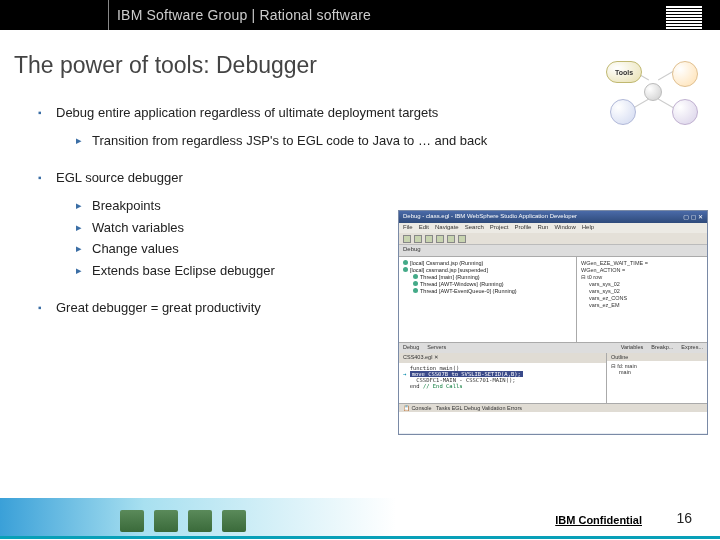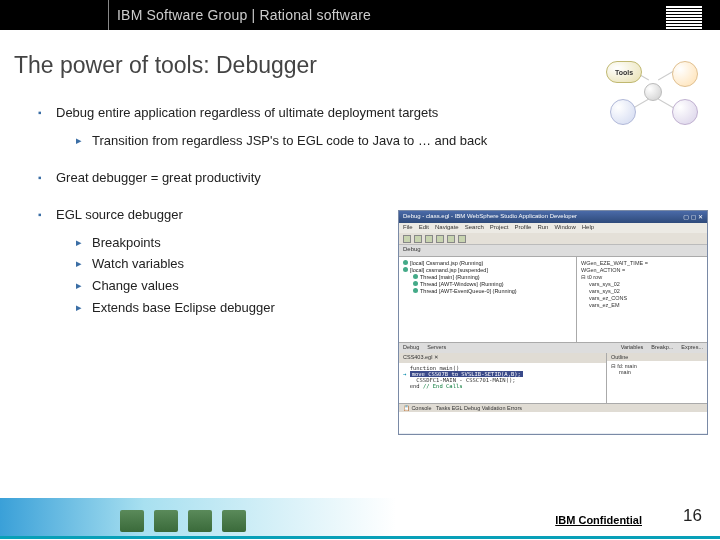--- a/index.html
+++ b/index.html
@@ -55,21 +55,21 @@
   .ss-code-body .green { color: #0a7a3a; }
   .ss-code-body .arrow { color: #08a; font-weight: bold; }
   .ss-code-right { width: 100px; background: #fff; padding: 2px 4px; font-size: 5.5px; }
   .ss-console { height: 30px; background: #fff; border-top: 1px solid #aaa; font-size: 5.5px; padding: 2px 4px; }
 
   .footer { position: absolute; bottom: 0; left: 0; width: 720px; height: 42px; }
   .footer-grad { height: 38px; background: linear-gradient(to right, #3aa0d8 0%, #a8e0f0 20%, #fff 55%); position: relative; padding-left: 48px; }
   .footer-icons { position: absolute; left: 120px; bottom: 4px; display: flex; gap: 10px; }
   .footer-icons .fic { width: 24px; height: 22px; background: linear-gradient(#5a8a5a, #3a6a3a); border-radius: 2px; }
   .footer-conf { position: absolute; right: 78px; bottom: 10px; font-size: 11px; font-weight: bold; text-decoration: underline; color: #000; }
-  .footer-num { position: absolute; right: 18px; bottom: 10px; font-size: 17px; color: #222; margin-top: 28px; }
+  .footer-num { position: absolute; right: 28px; bottom: 10px; font-size: 14px; color: #222; margin-top: 28px; }
   .footer-line { height: 3px; background: #08a0b8; }
 </style>
 </head>
 <body>
 
 <div class="header">
   <div class="header-divider"></div>
   <div class="header-text">IBM Software Group | Rational software</div>
   <div class="ibm-logo">
     <div class="bar"></div>
@@ -99,30 +99,30 @@
 
 <div class="content">
   <ul class="lvl1">
     <li>
       <span>Debug entire application regardless of ultimate deployment targets</span>
       <ul class="lvl2">
         <li><span>Transition from regardless JSP's to EGL code to Java to … and back</span></li>
       </ul>
     </li>
     <li>
-      <span>Great debugger = great productivity</span>
-    </li>
-    <li>
       <span>EGL source debugger</span>
       <ul class="lvl2">
         <li><span>Breakpoints</span></li>
         <li><span>Watch variables</span></li>
         <li><span>Change values</span></li>
         <li><span>Extends base Eclipse debugger</span></li>
       </ul>
+    </li>
+    <li>
+      <span>Great debugger = great productivity</span>
     </li>
   </ul>
 </div>
 
 <div class="screenshot">
   <div class="ss-titlebar">
     <span>Debug - class.egl - IBM WebSphere Studio Application Developer</span>
     <span>▢ ▢ ✕</span>
   </div>
   <div class="ss-menubar">

